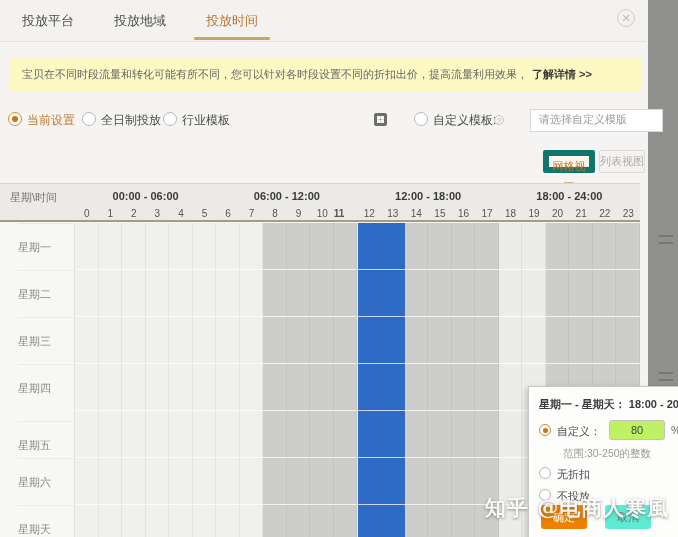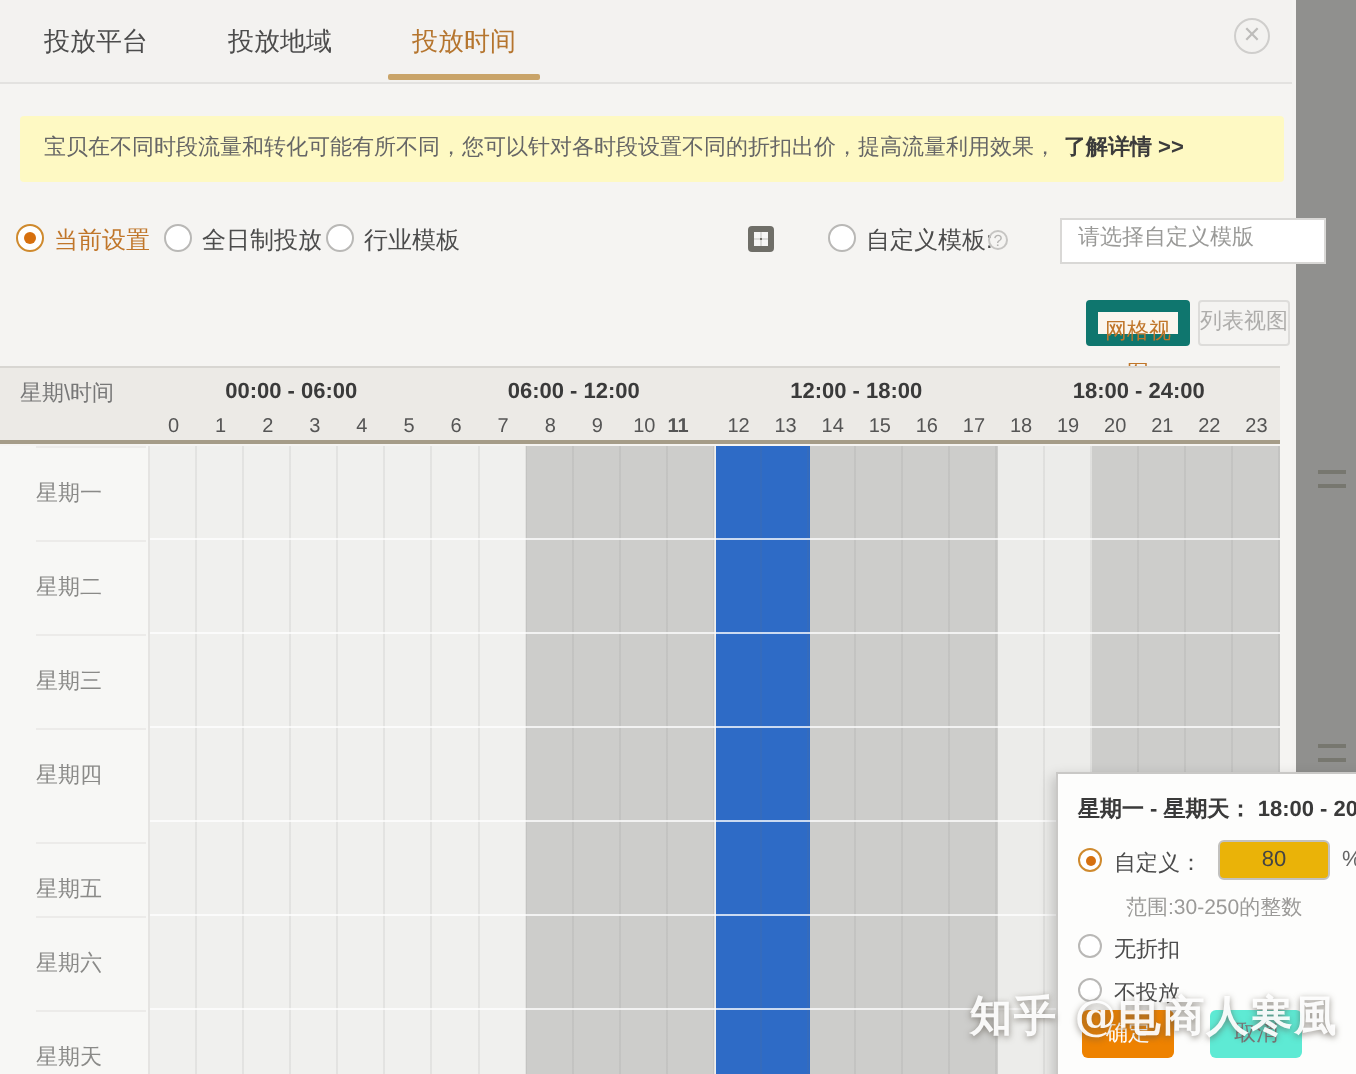--- a/index.html
+++ b/index.html
@@ -86,21 +86,21 @@
   .popup { position:absolute; left:528px; top:386px; width:158px; height:158px; background:#fdfdfc;
            border:1px solid #c9c8c6; box-shadow:-2px 2px 6px rgba(0,0,0,.18); z-index:5; }
   .popup-title { position:absolute; left:10px; top:10px; font-size:11px; font-weight:bold; color:#3a3a3a;
                  white-space:nowrap; }
   .p-radio { position:absolute; width:12px; height:12px; border:1px solid #b9b8b6; border-radius:50%;
              background:#fff; cursor:pointer; }
   .p-radio.sel { border-color:#cf8a2e; }
   .p-radio.sel::after { content:""; position:absolute; left:2.5px; top:2.5px; width:5px; height:5px;
                         border-radius:50%; background:#d6700f; }
   .p-label { position:absolute; font-size:11px; color:#4c4c4c; cursor:pointer; white-space:nowrap; }
-  .pct-input { position:absolute; left:80px; top:33px; width:56px; height:20px; background:#eab308;
+  .pct-input { position:absolute; left:80px; top:33px; width:56px; height:20px; background:#bef264;
                border:1px solid #c2c1bf; border-radius:3px; font-size:11px; color:#444; text-align:center;
                line-height:18px; cursor:text; }
   .pct-sign { position:absolute; left:142px; top:37px; font-size:11px; color:#666; }
   .hint { position:absolute; left:34px; top:60px; font-size:10.5px; color:#9b9a98; white-space:nowrap; }
   .p-btn { position:absolute; width:46px; height:24px; border-radius:3px; font-size:11px; text-align:center;
            line-height:24px; cursor:pointer; }
   .btn-ok { left:12px; top:118px; background:#ee8200; color:#fff; }
   .btn-cancel { left:76px; top:118px; background:#5eead4; color:#777; }
 
   

